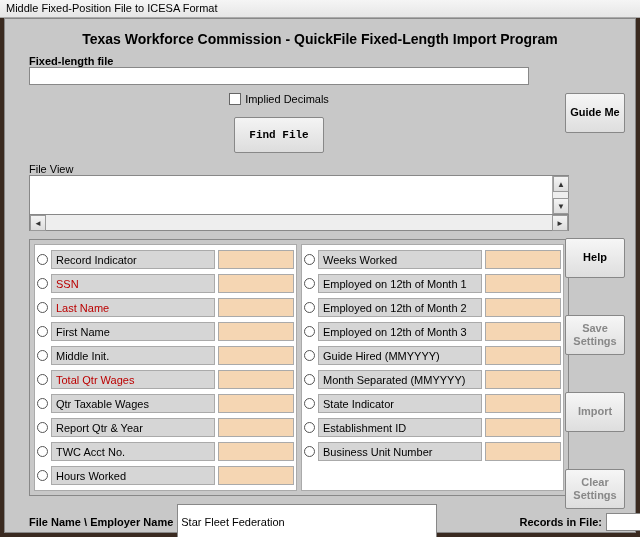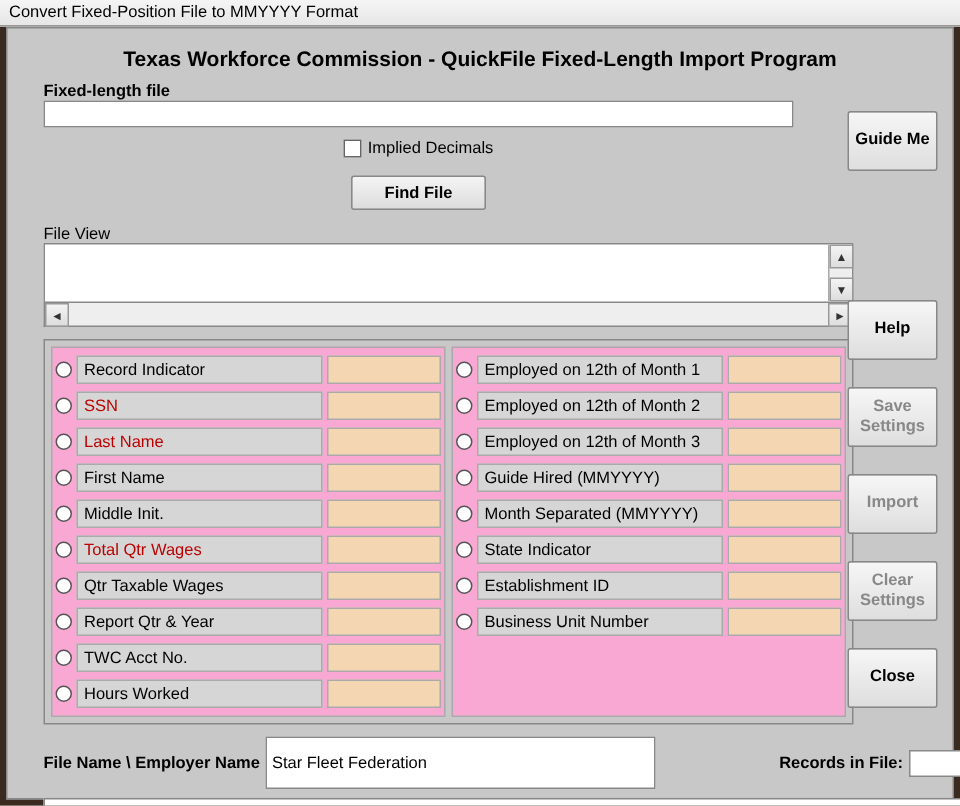--- a/index.html
+++ b/index.html
@@ -54,26 +54,27 @@
   }
   .chkbox {
     width: 12px; height: 12px;
     background: #fff; border: 1px solid #666;
   }
   .btn {
     background: linear-gradient(#f4f4f4, #ddd);
     border: 1px solid #888;
     border-radius: 2px;
     font-size: 11px;
-    height: 23px;
+    height: 36px;
     display: inline-flex;
     align-items: center;
     justify-content: center;
     cursor: pointer;
     padding: 0 10px;
+    font-family: Liberation Mono, monospace;
   }
   .btn-find { width: 90px; font-weight: bold; }
   .sidebtns {
     position: absolute;
     right: 10px;
     top: 55px;
     width: 60px;
     display: flex;
     flex-direction: column;
     gap: 18px;
@@ -84,20 +85,21 @@
     border-radius: 2px;
     height: 40px;
     font-size: 11px;
     font-weight: bold;
     display: flex;
     align-items: center;
     justify-content: center;
     text-align: center;
     line-height: 1.2;
     cursor: pointer;
+    margin-top: 19px;
   }
   .sidebtn.disabled { color: #888; }
   .fileview-box {
     background: #fff;
     border: 1px solid #888;
     width: 540px;
     height: 40px;
     position: relative;
   }
   .sb-right {
@@ -119,21 +121,21 @@
     width: 540px;
     border: 1px solid #888;
     background: #c8c8c8;
     padding: 4px;
     display: flex;
     gap: 4px;
   }
   .col {
     flex: 1;
     border: 1px solid #aaa;
-    background: #f9a8d4;
+    background: #ffffff;
     padding: 2px;
   }
   .frow {
     display: flex;
     align-items: center;
     height: 23px;
     gap: 3px;
     margin: 1px 0;
   }
   .radio {
@@ -176,21 +178,21 @@
   .statusbar {
     margin-top: 6px;
     width: 615px; height: 20px; background: #fff;
     border: 1px solid #888; box-shadow: 2px 2px 3px rgba(0,0,0,.25);
   }
   .blank-row { height: 23px; margin: 1px 0; }
 </style>
 </head>
 <body>
 
-<div class="titlebar">Convert Fixed-Position File to MMYYYY Format</div>
+<div class="titlebar">Middle Fixed-Position File to ICESA Format</div>
 
 <div class="window">
 
   <div class="hdr">Texas Workforce Commission - QuickFile Fixed-Length Import Program</div>
 
   <div class="lbl">Fixed-length file</div>
   <div class="tbox file-input"></div>
 
   <div class="row" style="margin-top:8px; width:500px;">
     <label class="chk">
@@ -261,20 +263,25 @@
           <span class="flabel">TWC Acct No.</span>
           <span class="fval"></span>
         </div>
         <div class="frow">
           <span class="radio"></span>
           <span class="flabel">Hours Worked</span>
           <span class="fval"></span>
         </div>
       </div>
     <div class="col" id="col-right">
+        <div class="frow">
+          <span class="radio"></span>
+          <span class="flabel">Weeks Worked</span>
+          <span class="fval"></span>
+        </div>
         <div class="frow">
           <span class="radio"></span>
           <span class="flabel">Employed on 12th of Month 1</span>
           <span class="fval"></span>
         </div>
         <div class="frow">
           <span class="radio"></span>
           <span class="flabel">Employed on 12th of Month 2</span>
           <span class="fval"></span>
         </div>

